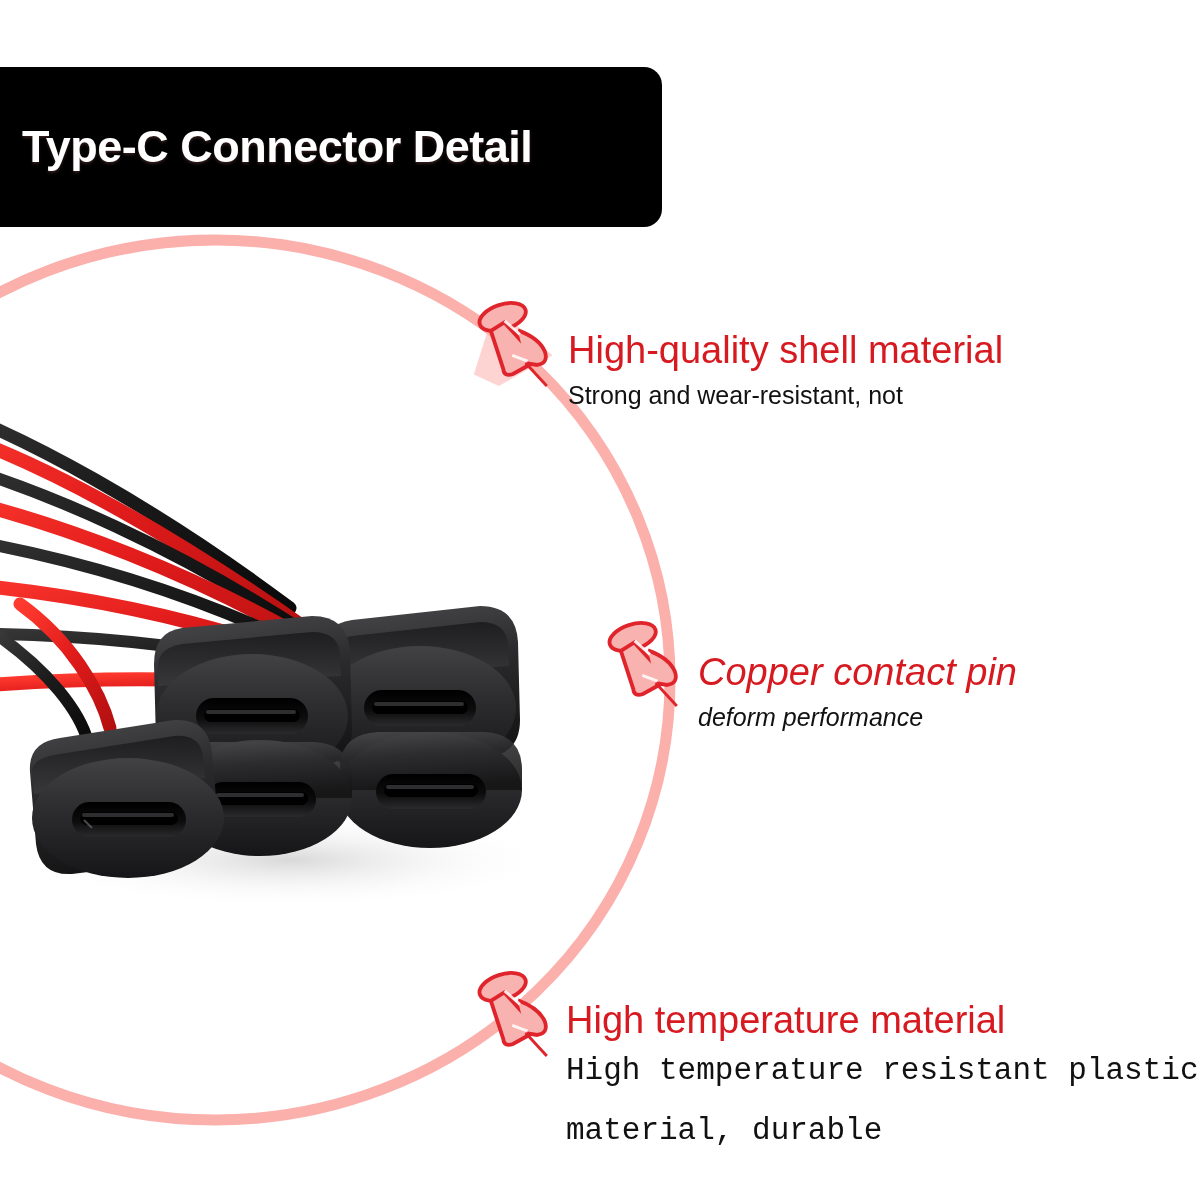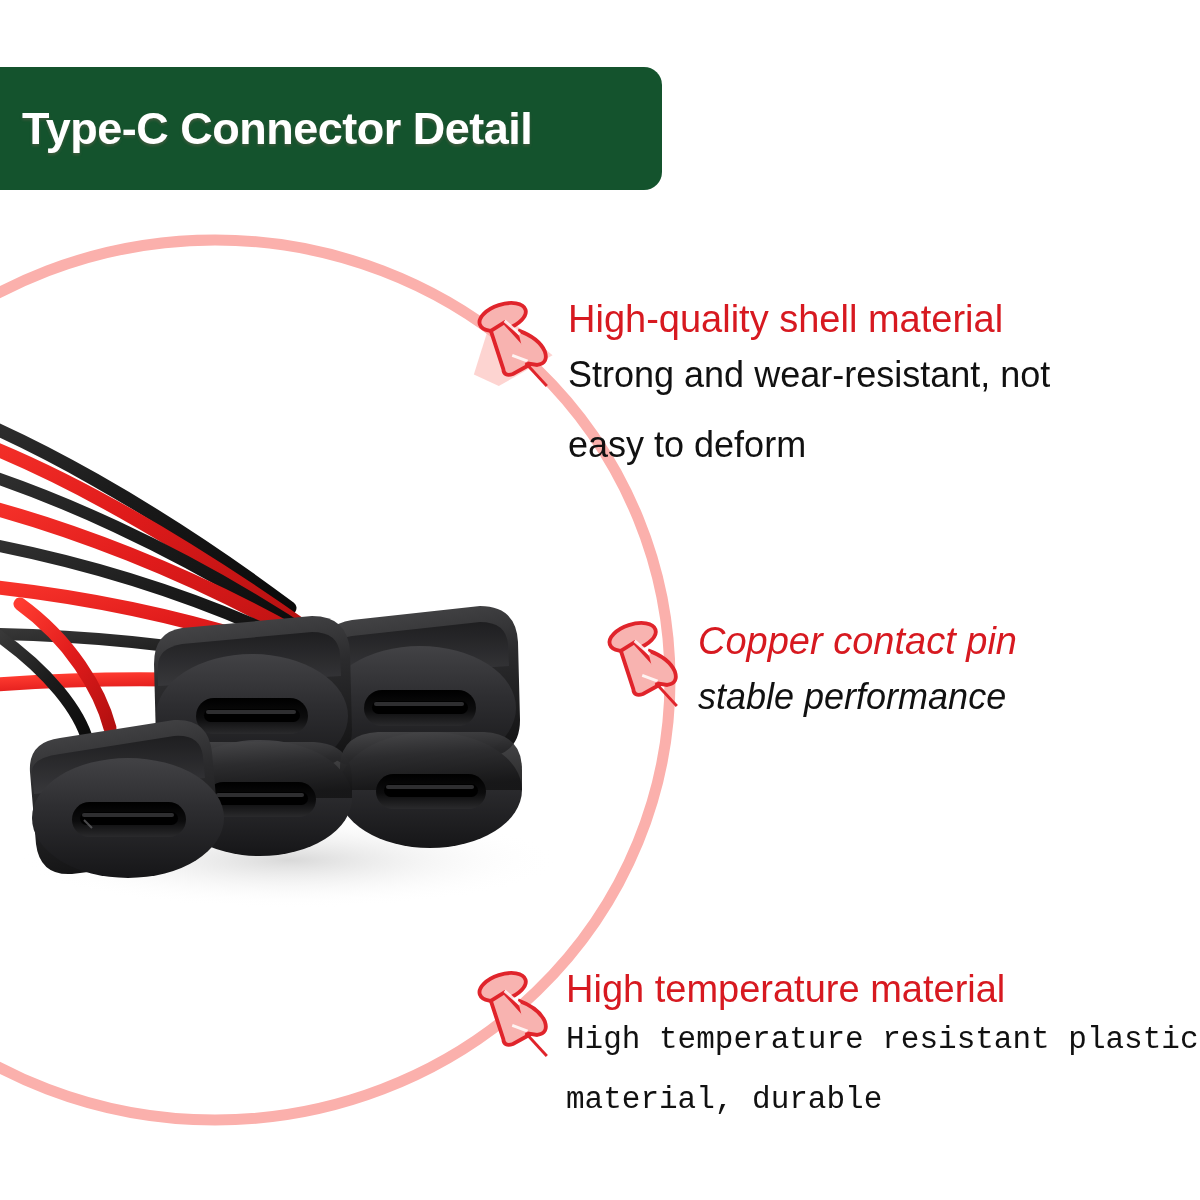--- a/index.html
+++ b/index.html
@@ -7,22 +7,22 @@
     width:1200px;height:1200px;
     background:#ffffff;
     font-family:"Liberation Sans", sans-serif;
     overflow:hidden;
     position:relative;
   }
   #stage{position:absolute;inset:0;width:1200px;height:1200px;overflow:hidden;background:#fff;}
 
   
   .banner{
-    position:absolute;left:0;top:67px;width:662px;height:123px;
-    background:#14532d;
+    position:absolute;left:0;top:67px;width:662px;height:160px;
+    background:#000000;
     border-radius:0 18px 18px 0;
     display:flex;align-items:center;
   }
   .banner-title{
     color:#ffffff;
     font-size:45px;
     font-weight:bold;
     letter-spacing:-0.5px;
     padding-left:22px;
     white-space:nowrap;
@@ -31,26 +31,26 @@
 
   
   .ellipse-layer{position:absolute;left:0;top:0;width:1200px;height:1200px;}
 
   
   .photo{position:absolute;left:-40px;top:390px;width:680px;height:560px;}
 
   
   .feature{position:absolute;}
   .feat-pin{position:absolute;left:0;top:0;width:96px;height:96px;}
-  .feat-text{position:absolute;}
+  .feat-text{position:absolute;margin-top:31px;}
   .feat-head{
     color:#d71920;font-size:38px;font-weight:normal;white-space:nowrap;line-height:1.05;
   }
   .feat-body{
-    color:#111111;font-size:36px;line-height:1.95;white-space:nowrap;
+    color:#111111;font-size:25px;line-height:1.95;white-space:nowrap;
   }
   .feat-body span{display:block;}
 
   #f1{left:470px;top:292px;}
   #f1 .feat-text{left:98px;top:8px;}
   #f2{left:600px;top:612px;}
   #f2 .feat-text{left:98px;top:10px;font-style:italic;}
   #f3{left:470px;top:962px;}
   #f3 .feat-text{left:96px;top:8px;}
   #f3 .feat-body{font-size:31px;font-family:Liberation Mono, monospace;}
@@ -169,38 +169,37 @@
       <path d="M28,34 L44,30 L62,70 Q66,78 56,80 L36,84 Q26,84 28,76 Z" transform="rotate(-18 45 57)" fill="#f8b3b0" stroke="#e0242b" stroke-width="4"></path>
       <path d="M50,40 Q72,48 78,62 Q82,74 70,76 L58,74" fill="#f8b3b0" stroke="#e0242b" stroke-width="4"></path>
       <path d="M58,74 L80,98" stroke="#e0242b" stroke-width="3" fill="none"></path>
       <path d="M36,30 L52,44" stroke="#ffffff" stroke-width="3" fill="none" opacity="0.85"></path>
       <path d="M44,66 L60,72" stroke="#ffffff" stroke-width="3" fill="none" opacity="0.85"></path>
     </svg>
     <div class="feat-text">
       <div class="feat-head">High-quality shell material</div>
       <div class="feat-body">
         <span>Strong and wear-resistant, not</span>
-        <span>easy to deform</span>
       </div>
     </div>
   </div>
 
   <div class="feature" id="f2">
     <svg class="feat-pin" viewBox="0 0 100 100" xmlns="http://www.w3.org/2000/svg">
       <ellipse cx="34" cy="26" rx="25" ry="13" transform="rotate(-18 34 26)" fill="#f8b3b0" stroke="#e0242b" stroke-width="4"></ellipse>
       <path d="M28,34 L44,30 L62,70 Q66,78 56,80 L36,84 Q26,84 28,76 Z" transform="rotate(-18 45 57)" fill="#f8b3b0" stroke="#e0242b" stroke-width="4"></path>
       <path d="M50,40 Q72,48 78,62 Q82,74 70,76 L58,74" fill="#f8b3b0" stroke="#e0242b" stroke-width="4"></path>
       <path d="M58,74 L80,98" stroke="#e0242b" stroke-width="3" fill="none"></path>
       <path d="M36,30 L52,44" stroke="#ffffff" stroke-width="3" fill="none" opacity="0.85"></path>
       <path d="M44,66 L60,72" stroke="#ffffff" stroke-width="3" fill="none" opacity="0.85"></path>
     </svg>
     <div class="feat-text">
       <div class="feat-head">Copper contact pin</div>
       <div class="feat-body">
-        <span>stable performance</span>
+        <span>deform performance</span>
       </div>
     </div>
   </div>
 
   <div class="feature" id="f3">
     <svg class="feat-pin" viewBox="0 0 100 100" xmlns="http://www.w3.org/2000/svg">
       <ellipse cx="34" cy="26" rx="25" ry="13" transform="rotate(-18 34 26)" fill="#f8b3b0" stroke="#e0242b" stroke-width="4"></ellipse>
       <path d="M28,34 L44,30 L62,70 Q66,78 56,80 L36,84 Q26,84 28,76 Z" transform="rotate(-18 45 57)" fill="#f8b3b0" stroke="#e0242b" stroke-width="4"></path>
       <path d="M50,40 Q72,48 78,62 Q82,74 70,76 L58,74" fill="#f8b3b0" stroke="#e0242b" stroke-width="4"></path>
       <path d="M58,74 L80,98" stroke="#e0242b" stroke-width="3" fill="none"></path>

